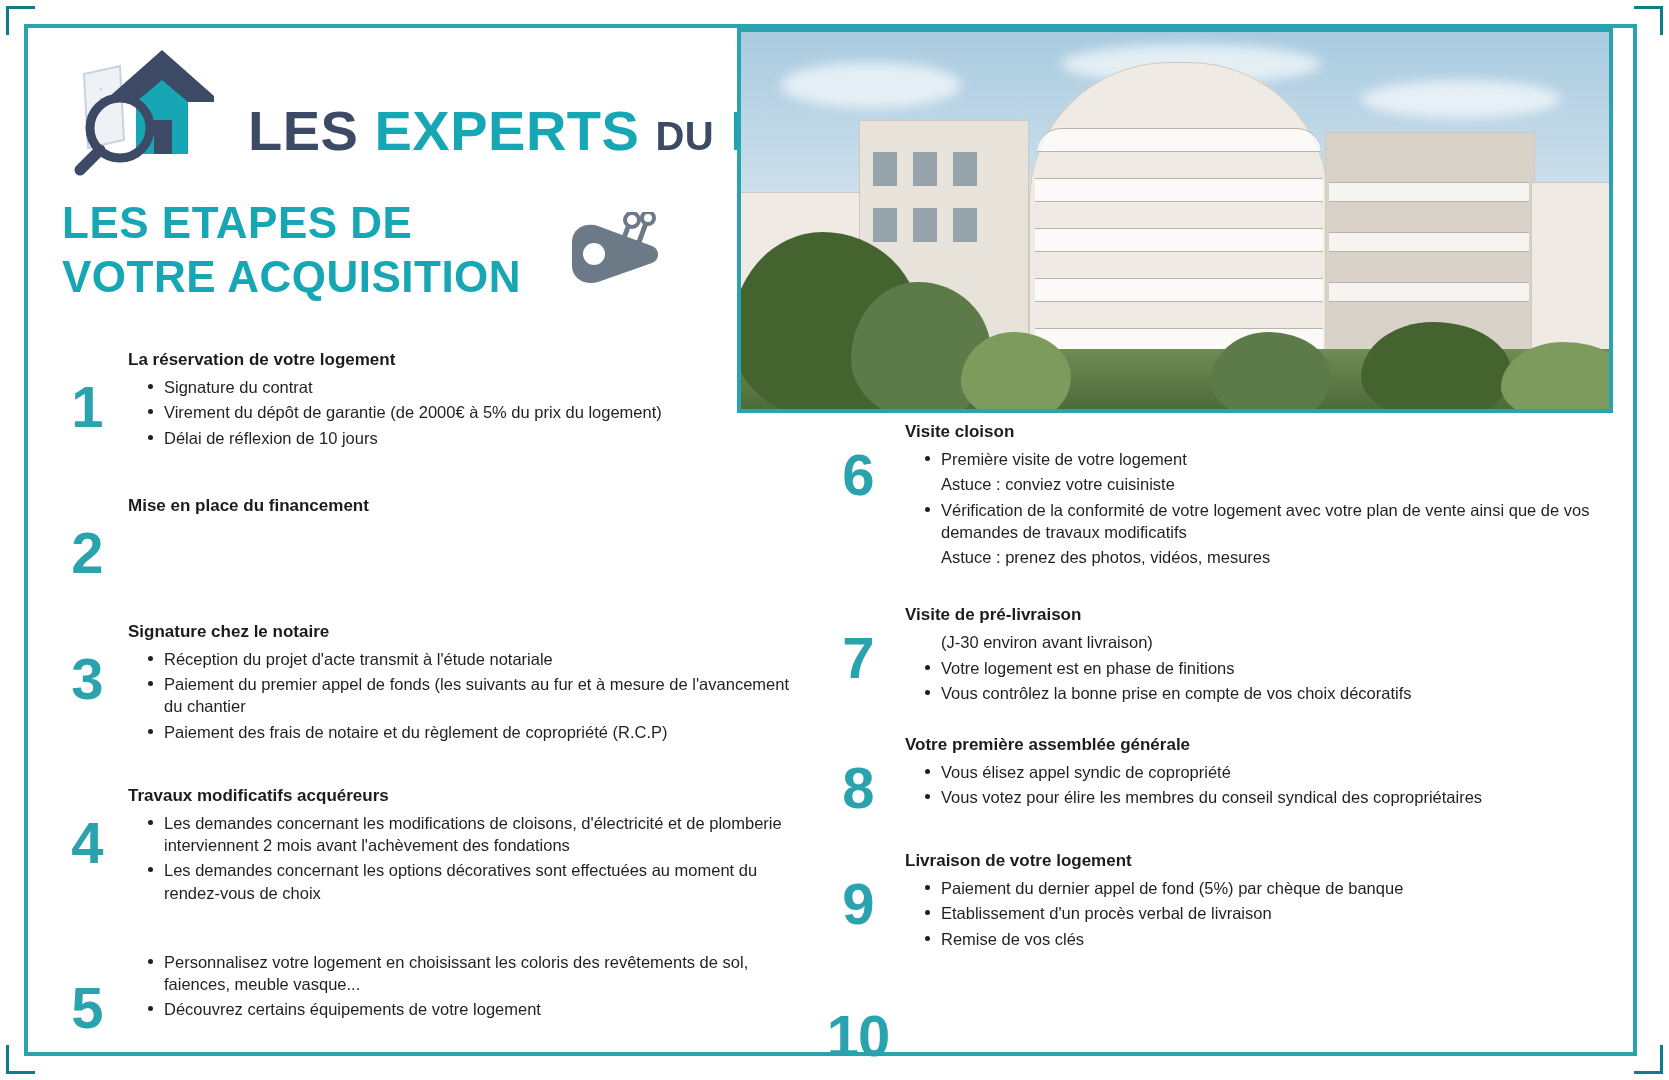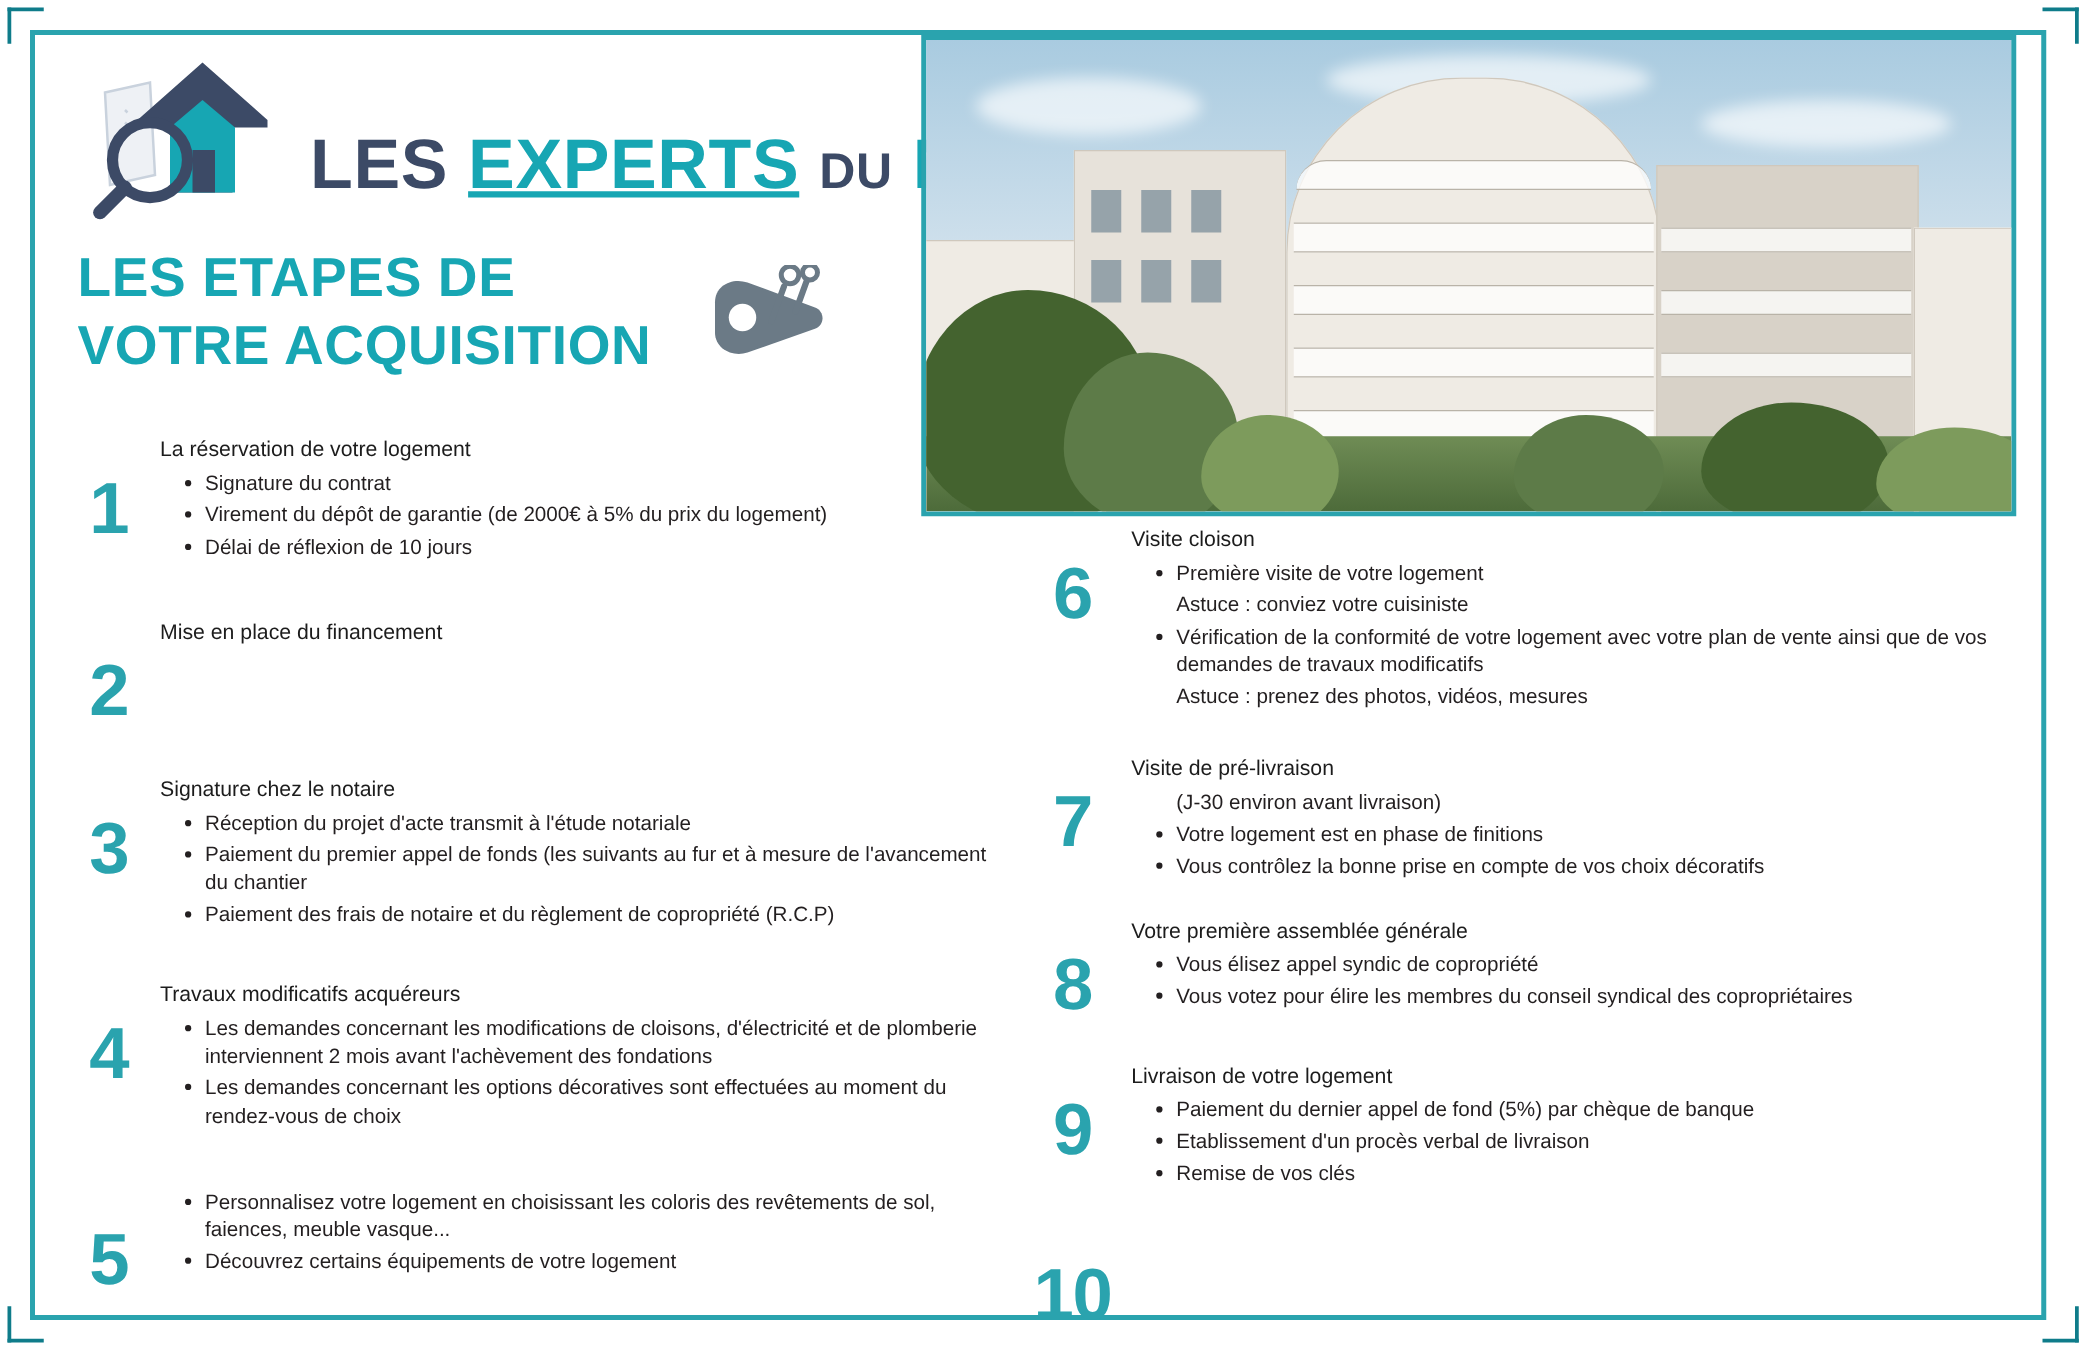--- a/index.html
+++ b/index.html
@@ -63,21 +63,21 @@
   .logo-text {
     position: absolute;
     left: 186px;
     top: 62px;
     font-size: 56px;
     font-weight: bold;
     letter-spacing: 0.5px;
     white-space: nowrap;
   }
   .logo-text .les { color: #3c4a66; }
-  .logo-text .experts { color: #17a6b3; text-decoration: underline; }
+  .logo-text .experts { color: #17a6b3; }
   .logo-text .du { color: #3c4a66; font-size: 40px; }
   .logo-text .neuf { color: #17a6b3; }
 
   .main-title {
     position: absolute;
     left: 62px;
     top: 196px;
     font-size: 44px;
     line-height: 1.22;
     font-weight: bold;
@@ -168,21 +168,21 @@
     flex: 0 0 auto;
     text-align: center;
     letter-spacing: -1px;
   }
   .col-left .step-num  { width: 74px; margin-top: 28px; }
   .col-right .step-num { width: 86px; margin-top: 24px; }
 
   .step-body { flex: 1 1 auto; padding-left: 4px; }
   .step-title {
     font-size: 17px;
-    font-weight: normal;
+    font-weight: bold;
     color: #1c1c1c;
     margin: 0 0 6px 0;
   }
   ul.step-list {
     margin: 0;
     padding-left: 20px;
     list-style: none;
   }
   ul.step-list li {
     font-size: 16.5px;

